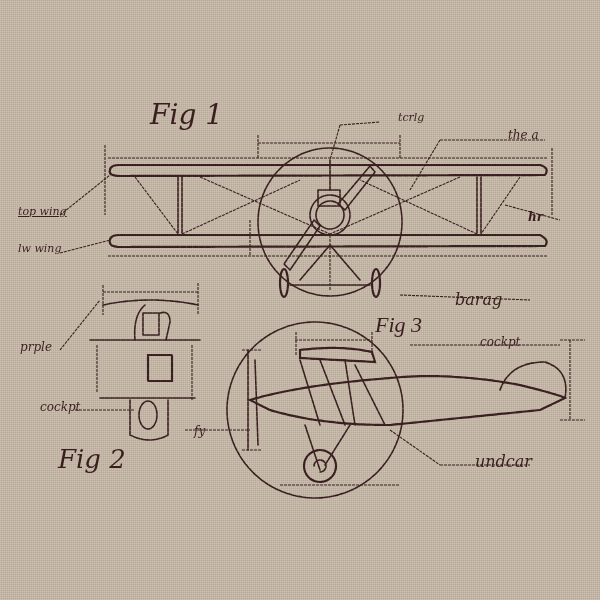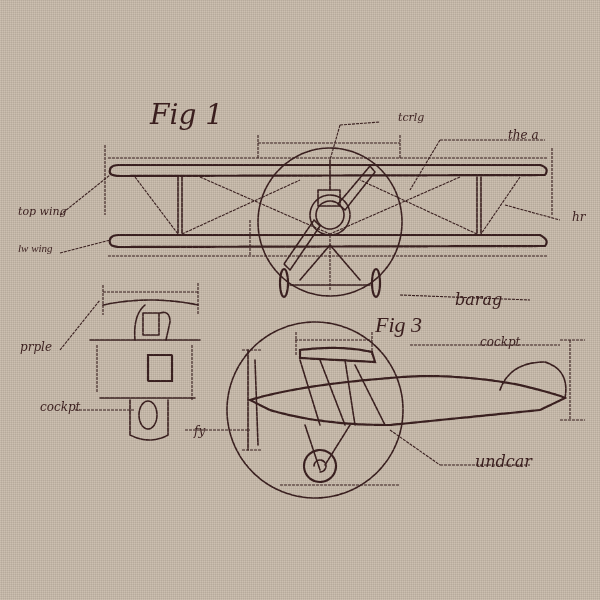--- a/index.html
+++ b/index.html
@@ -122,26 +122,27 @@
       <line class="thin" x1="440" y1="140" x2="410" y2="190"></line>
       <line class="thin" x1="440" y1="140" x2="545" y2="140"></line>
       <line class="thin" x1="505" y1="205" x2="560" y2="220"></line>
       <line class="thin" x1="60" y1="215" x2="110" y2="175"></line>
       <line class="thin" x1="60" y1="253" x2="110" y2="240"></line>
       <line class="thin" x1="400" y1="295" x2="530" y2="300"></line>
     </g>
   </svg>
 
   <div class="label" style="left:150px;top:98px;font-size:28px;">Fig 1</div>
+  <div class="label" style="left:58px;top:444px;font-size:26px;">Fig 2</div>
   <div class="label" style="left:375px;top:312px;font-size:22px;font-family:Liberation Serif, serif;">Fig 3</div>
 
   <div class="label" style="left:370px;top:111px;font-size:11px;margin-left:28px;">tcrlg</div>
   <div class="label" style="left:508px;top:128px;font-size:12px;">the a</div>
-  <div class="label" style="left:572px;top:210px;font-size:12px;">hr</div>
-  <div class="label" style="left:18px;top:205px;font-size:11px;">top wing</div>
-  <div class="label" style="left:18px;top:242px;font-size:11px;font-family:Liberation Serif, serif;">lw wing</div>
+  <div class="label" style="left:528px;top:210px;font-size:12px;font-weight:bold;">hr</div>
+  <div class="label" style="left:18px;top:205px;font-size:11px;text-decoration:underline;">top wing</div>
+  <div class="label" style="left:18px;top:242px;font-size:11px;">lw wing</div>
   <div class="label" style="left:455px;top:290px;font-size:16px;">barag</div>
   <div class="label" style="left:20px;top:340px;font-size:12px;">prple</div>
   <div class="label" style="left:40px;top:400px;font-size:12px;">cockpt</div>
   <div class="label" style="left:194px;top:424px;font-size:12px;">fy</div>
   <div class="label" style="left:480px;top:335px;font-size:12px;">cockpt</div>
   <div class="label" style="left:475px;top:452px;font-size:16px;">undcar</div>
 </div>
 
 </body></html>

